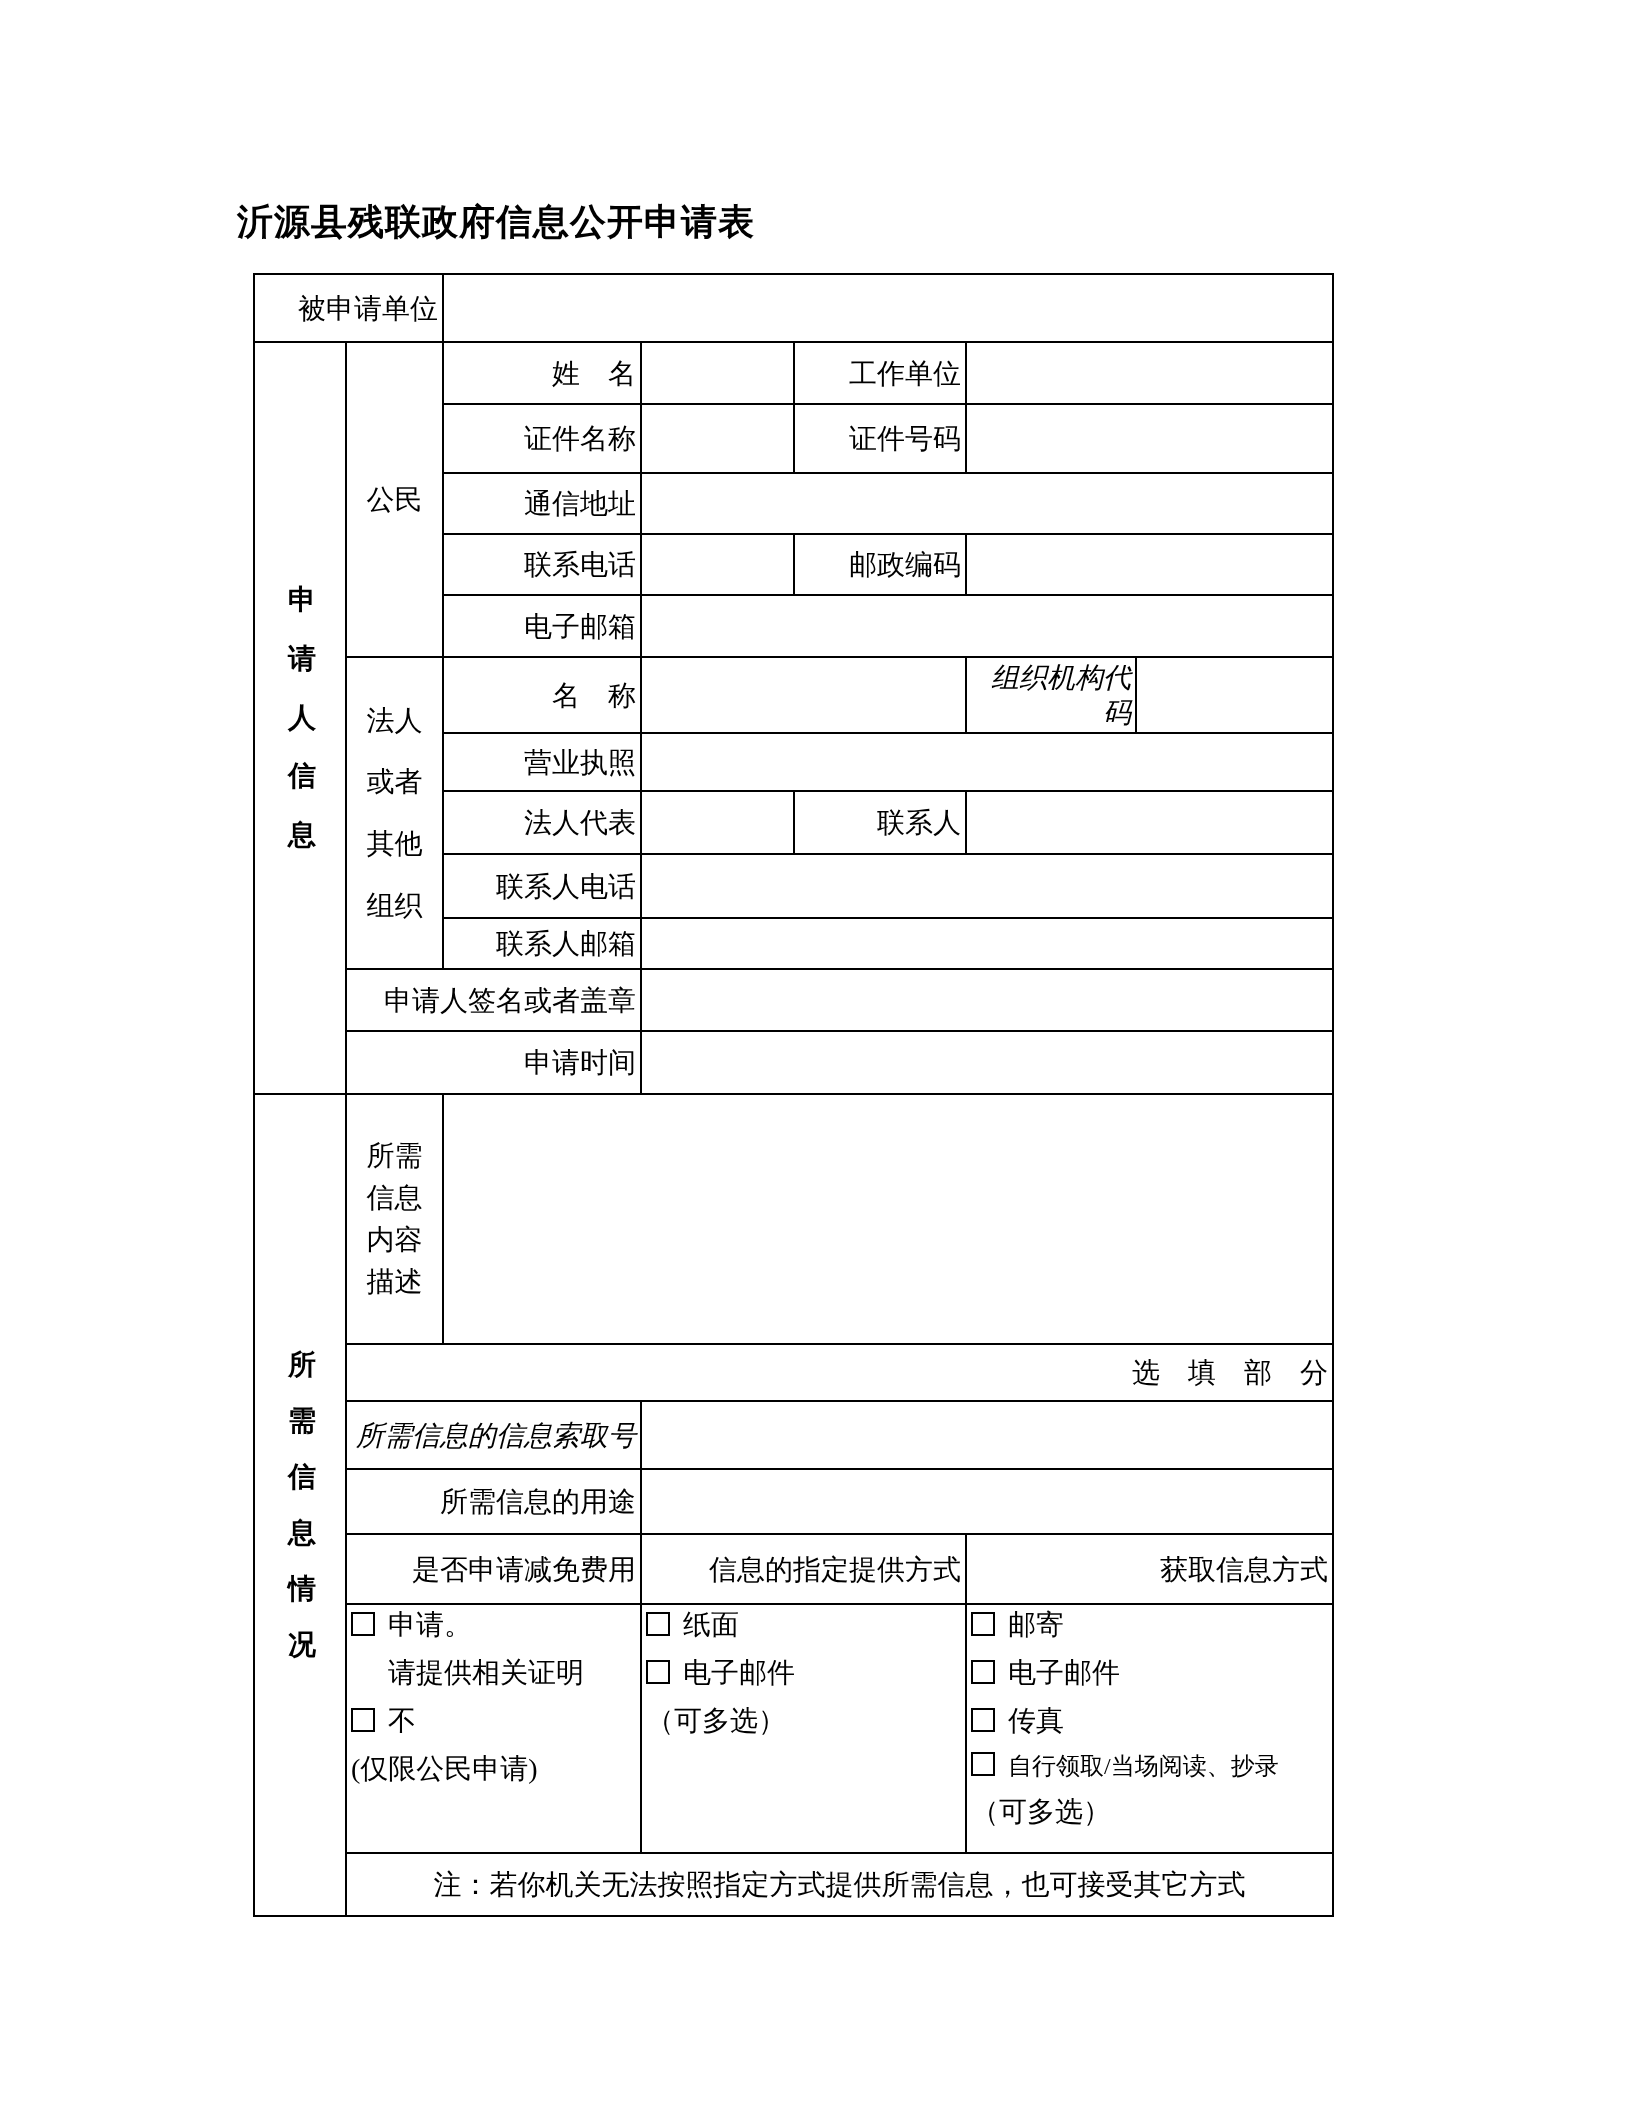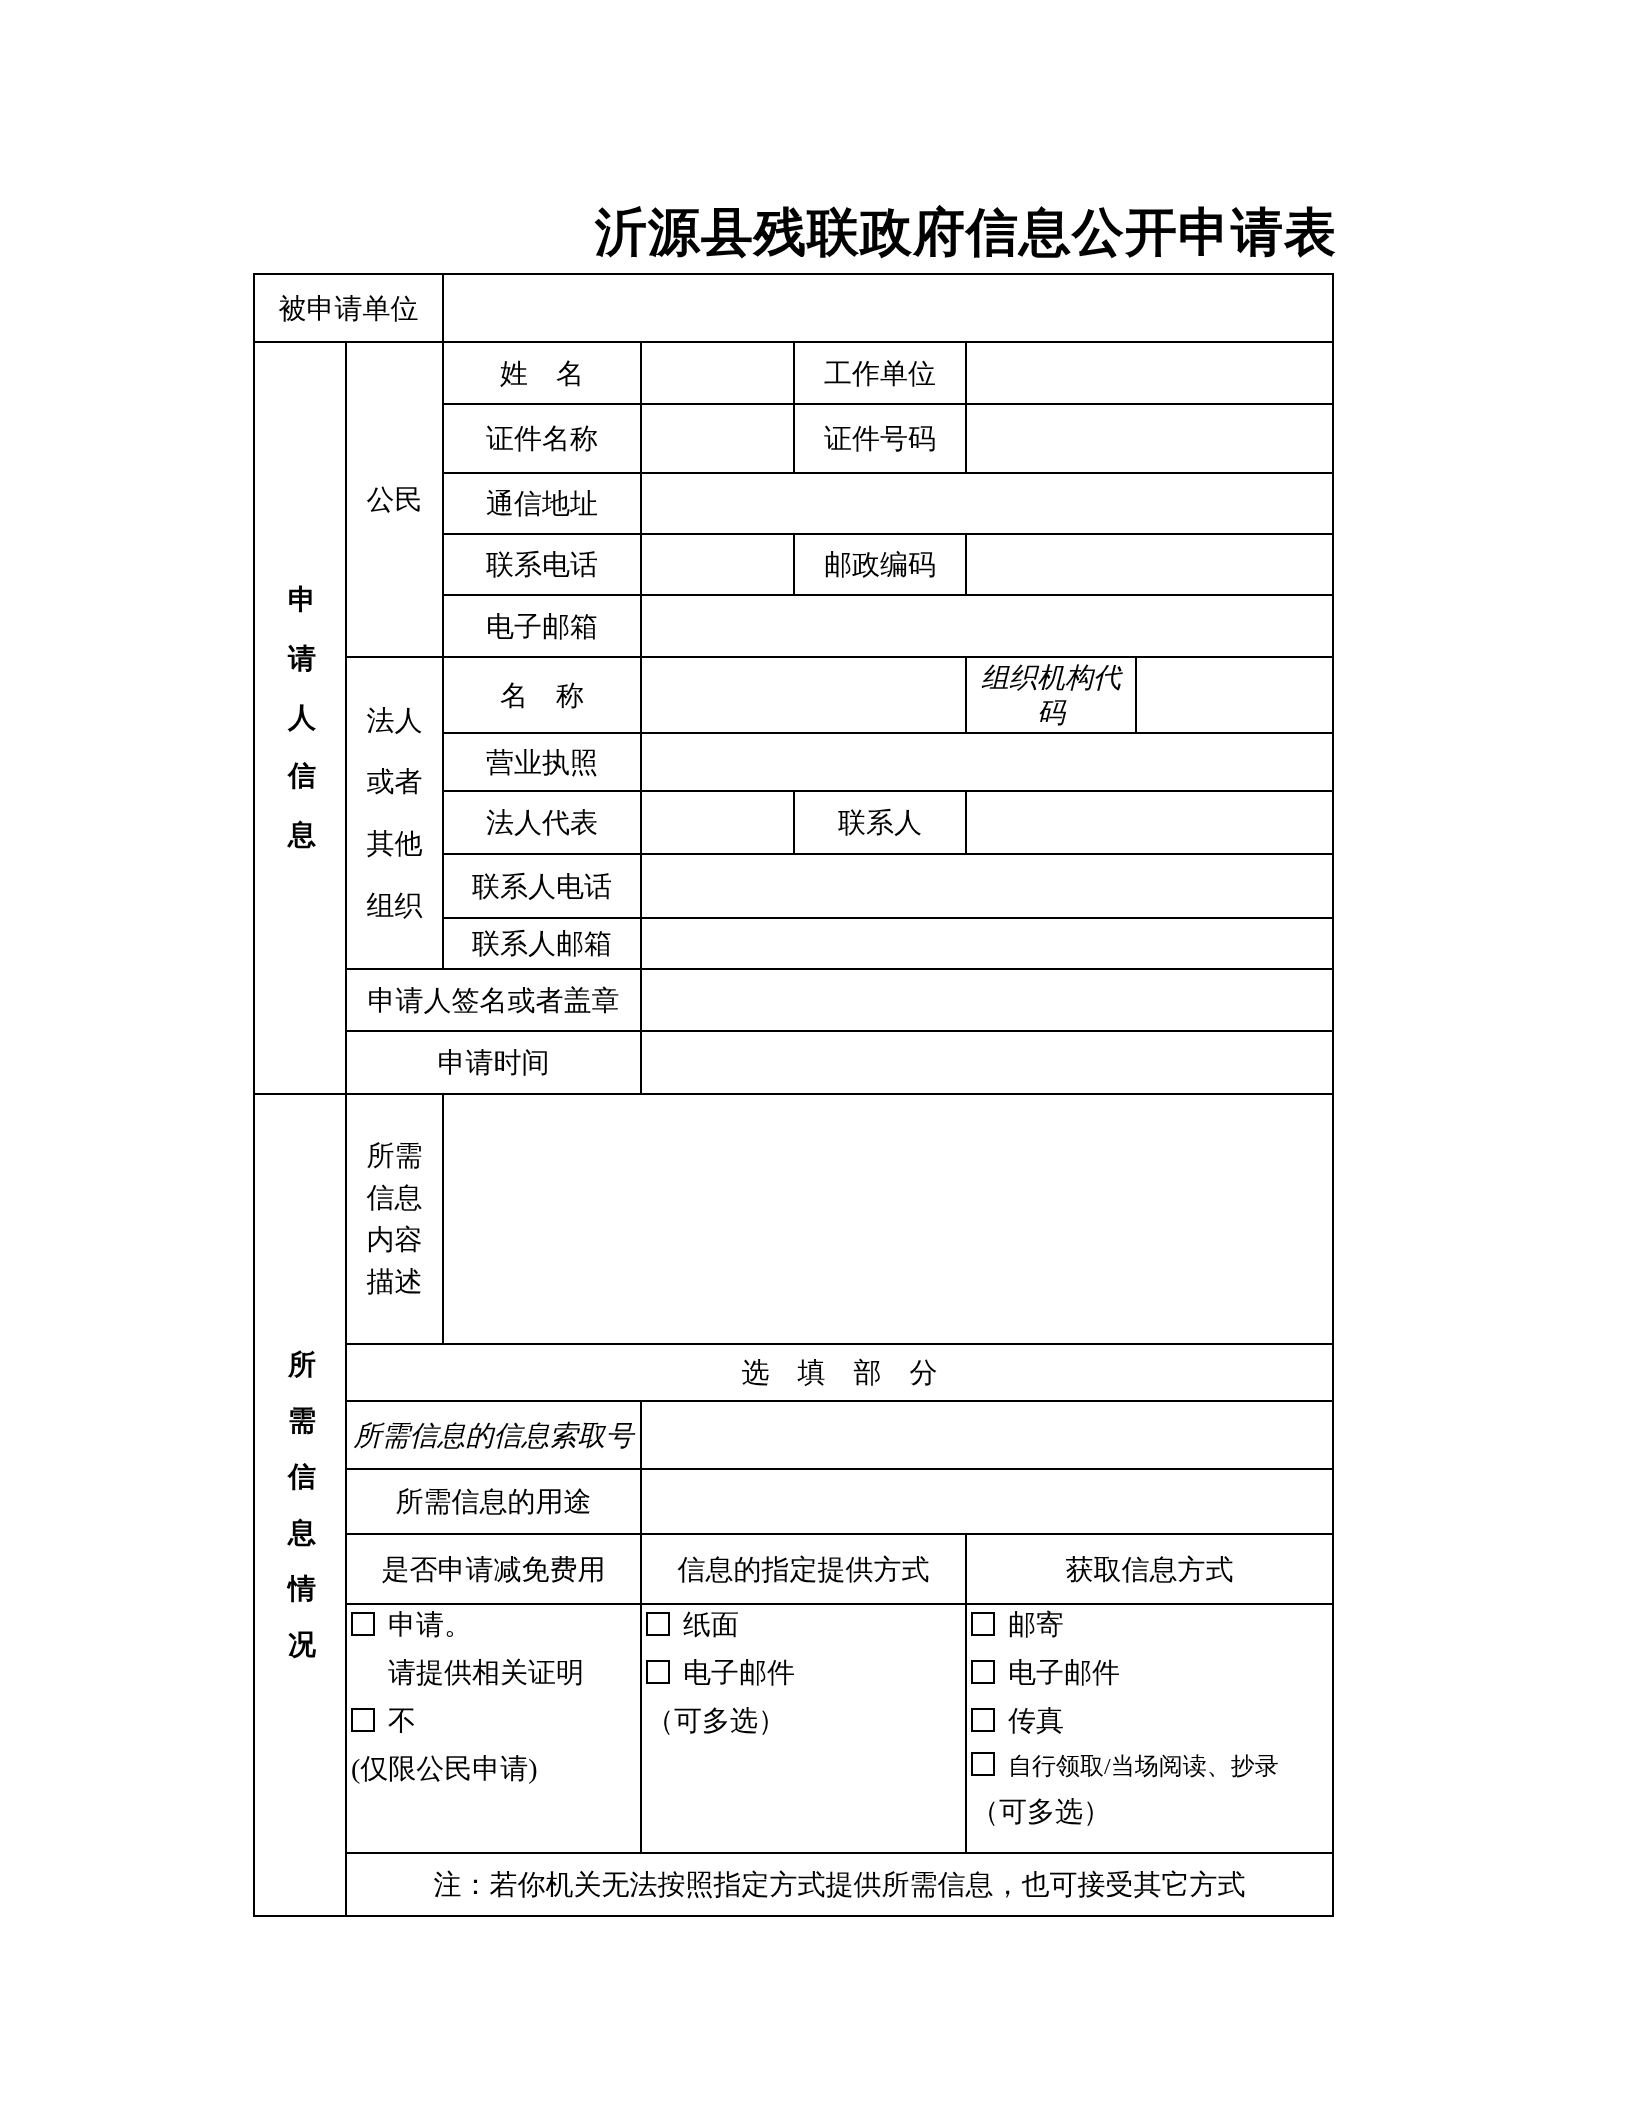--- a/index.html
+++ b/index.html
@@ -4,36 +4,36 @@
 <style>
   html,body{margin:0;padding:0;background:#fff;}
   .page{
     position:relative;
     width:1632px;height:2112px;
     background:#fff;color:#000;
     font-family:"Liberation Serif","DejaVu Serif",serif;
     overflow:hidden;
   }
   .title{
-    position:absolute;left:258px;top:198px;width:1079px;
-    margin:0;text-align:right;
-    font-size:52px;font-weight:bold;letter-spacing:1px;
+    position:absolute;left:237px;top:198px;width:1079px;
+    margin:0;text-align:left;
+    font-size:36px;font-weight:bold;letter-spacing:1px;
   }
   table.form{
     position:absolute;left:253px;top:273px;
     width:1079px;height:1632px;
     border-collapse:collapse;table-layout:fixed;
   }
   table.form td{
     border:2px solid #000;
     font-size:28px;line-height:1.25;
     padding:2px 4px;
     overflow:hidden;
   }
-  .lbl{text-align:center;vertical-align:middle;}
+  .lbl{text-align:right;vertical-align:middle;}
   .tight{padding:2px 0;letter-spacing:0;font-style:italic;}
   .val{vertical-align:middle;}
   .vcell{text-align:center;vertical-align:middle;}
   .wrap1{display:inline-block;width:32px;line-height:2.1;text-align:right;word-break:break-all;font-weight:bold;}
   .wrap1.tall{line-height:2.0;}
   .wrap2{display:inline-block;width:60px;line-height:2.2;text-align:center;word-break:break-all;}
   .wrap2.desc{line-height:1.5;}
   .opts{vertical-align:top;padding:14px 14px 0 16px;}
   .opt-line{margin-bottom:13px;white-space:nowrap;}
   .opt-line.small{font-size:24px;}

